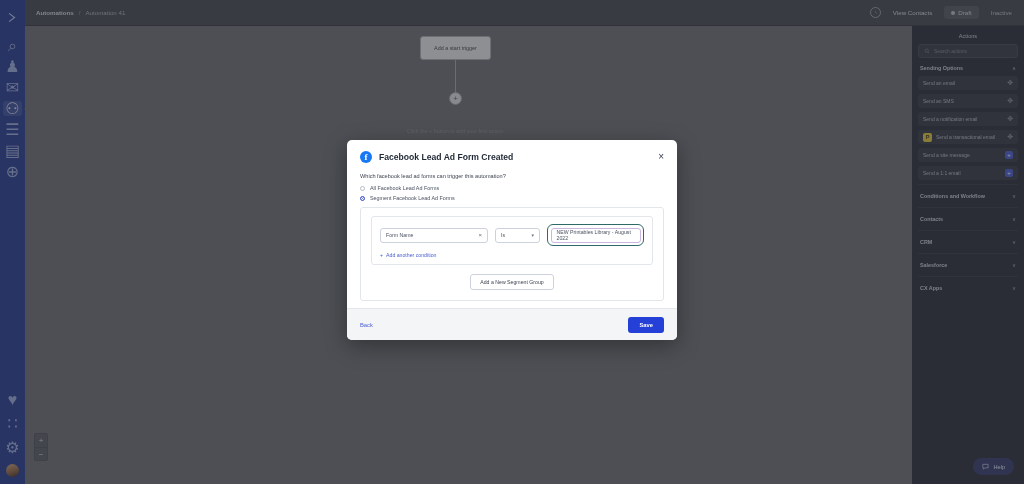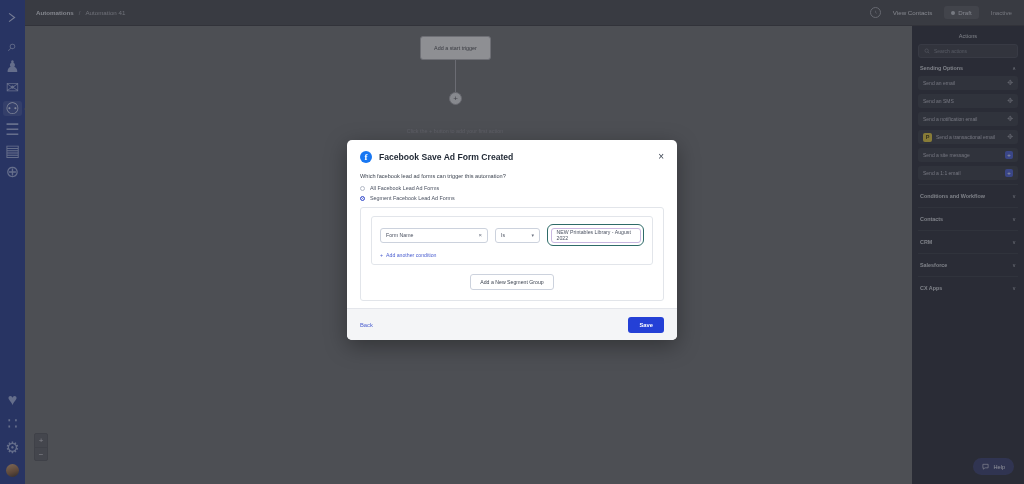--- a/index.html
+++ b/index.html
@@ -341,21 +341,21 @@
     </div>
   </div>
 
   <div class="scrim"></div>
 
   <div class="modal">
     <div class="modal-head">
       <div class="fb-ico">
         <span>f</span>
       </div>
-      <div class="modal-title">Facebook Save Ad Form Created</div>
+      <div class="modal-title">Facebook Lead Ad Form Created</div>
       <div class="modal-close">×</div>
     </div>
 
     <div class="modal-body">
       <div class="q-text">Which facebook lead ad forms can trigger this automation?</div>
 
       <div class="radios">
         <div class="radio-row">
           <span class="rb"></span>
           <span>All Facebook Lead Ad Forms</span>

